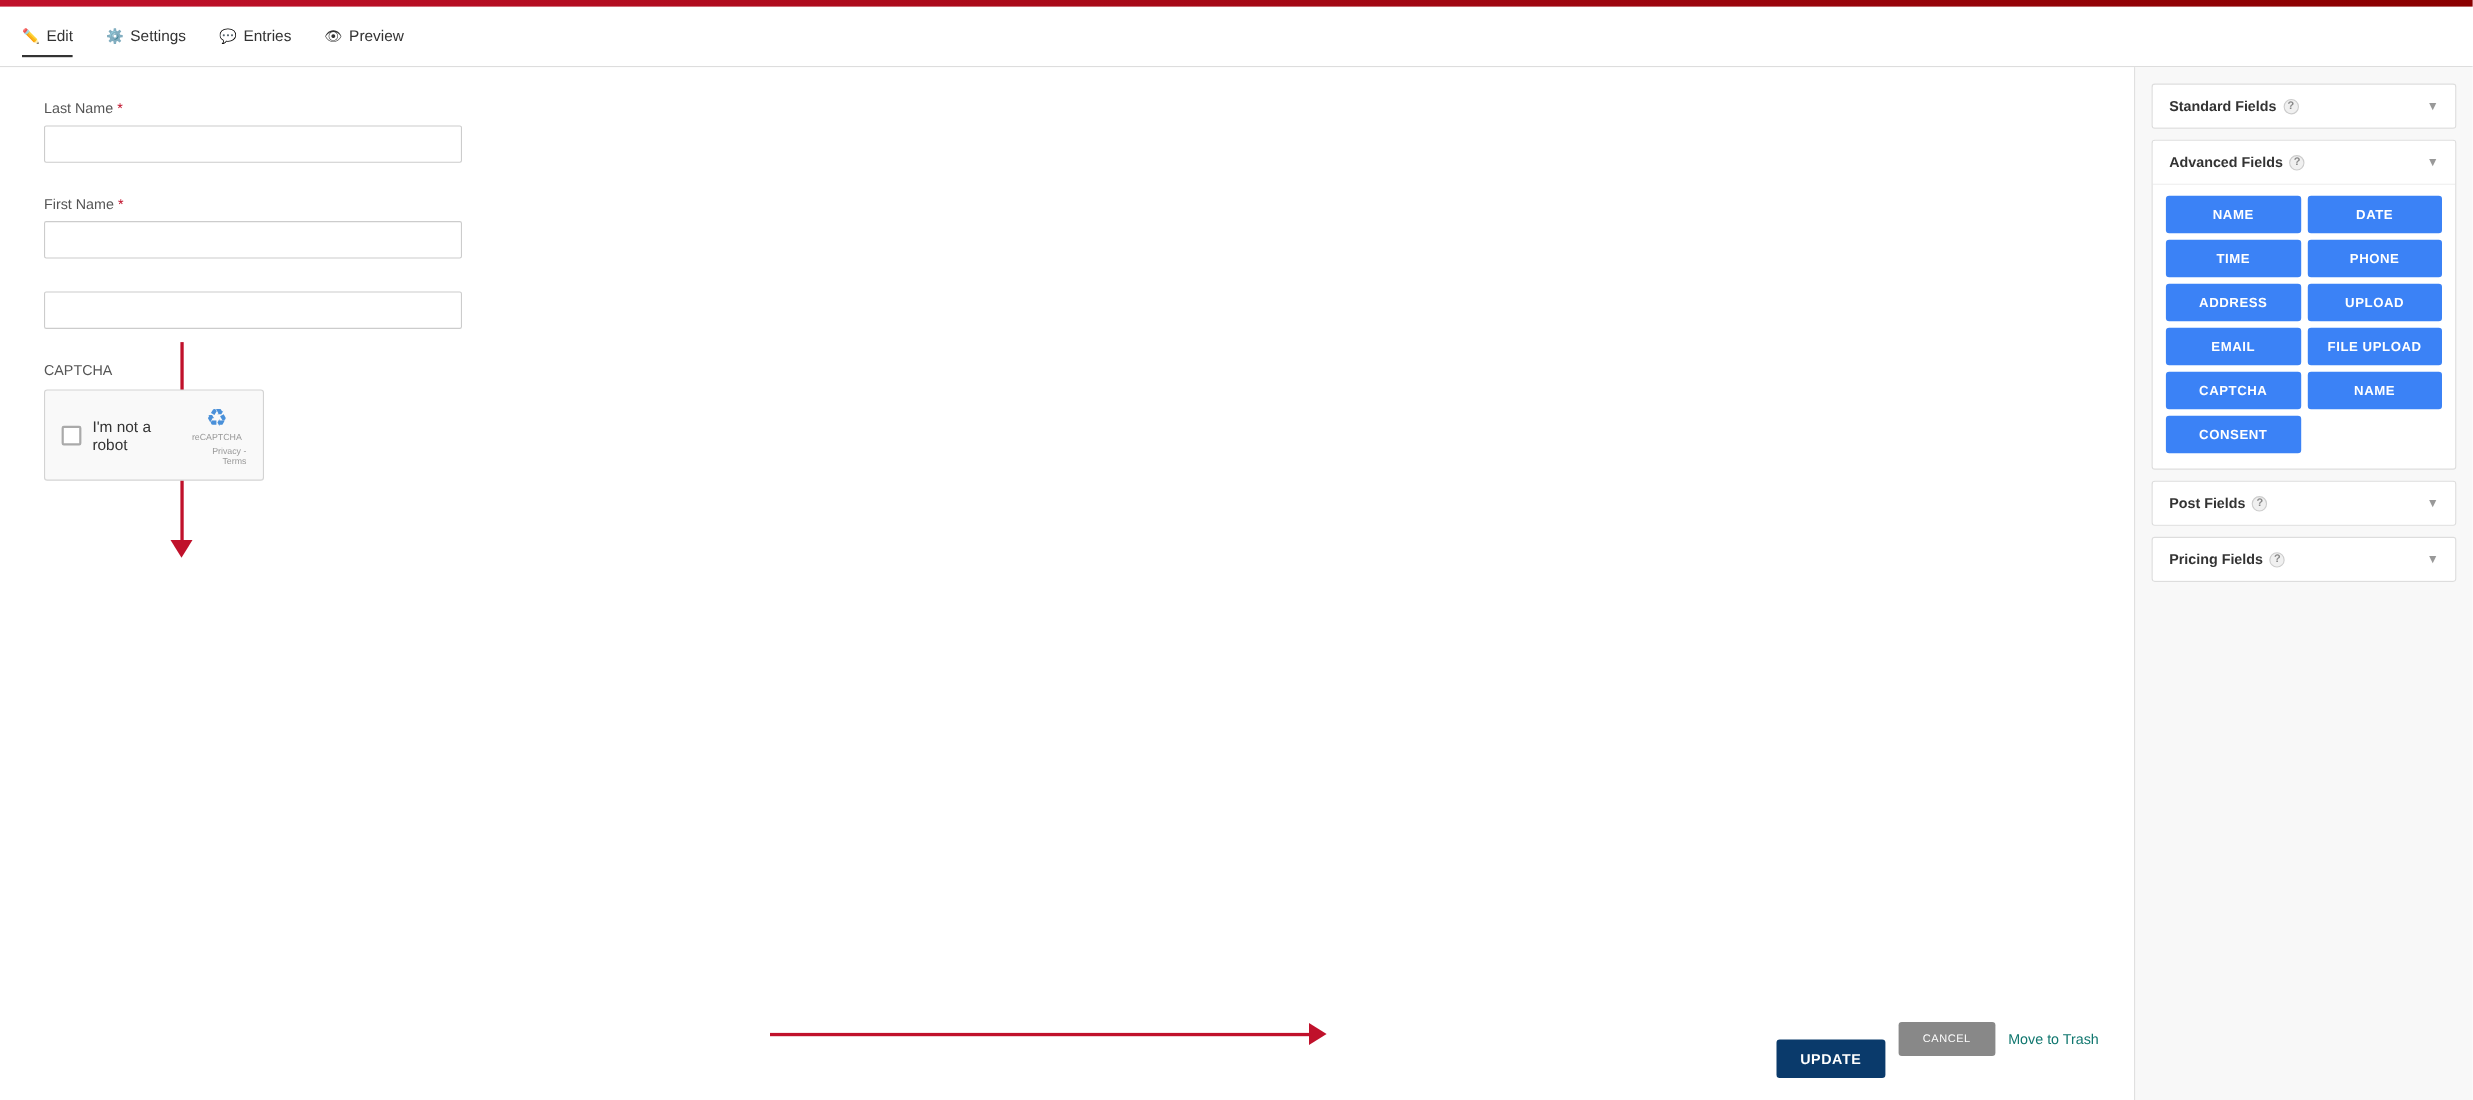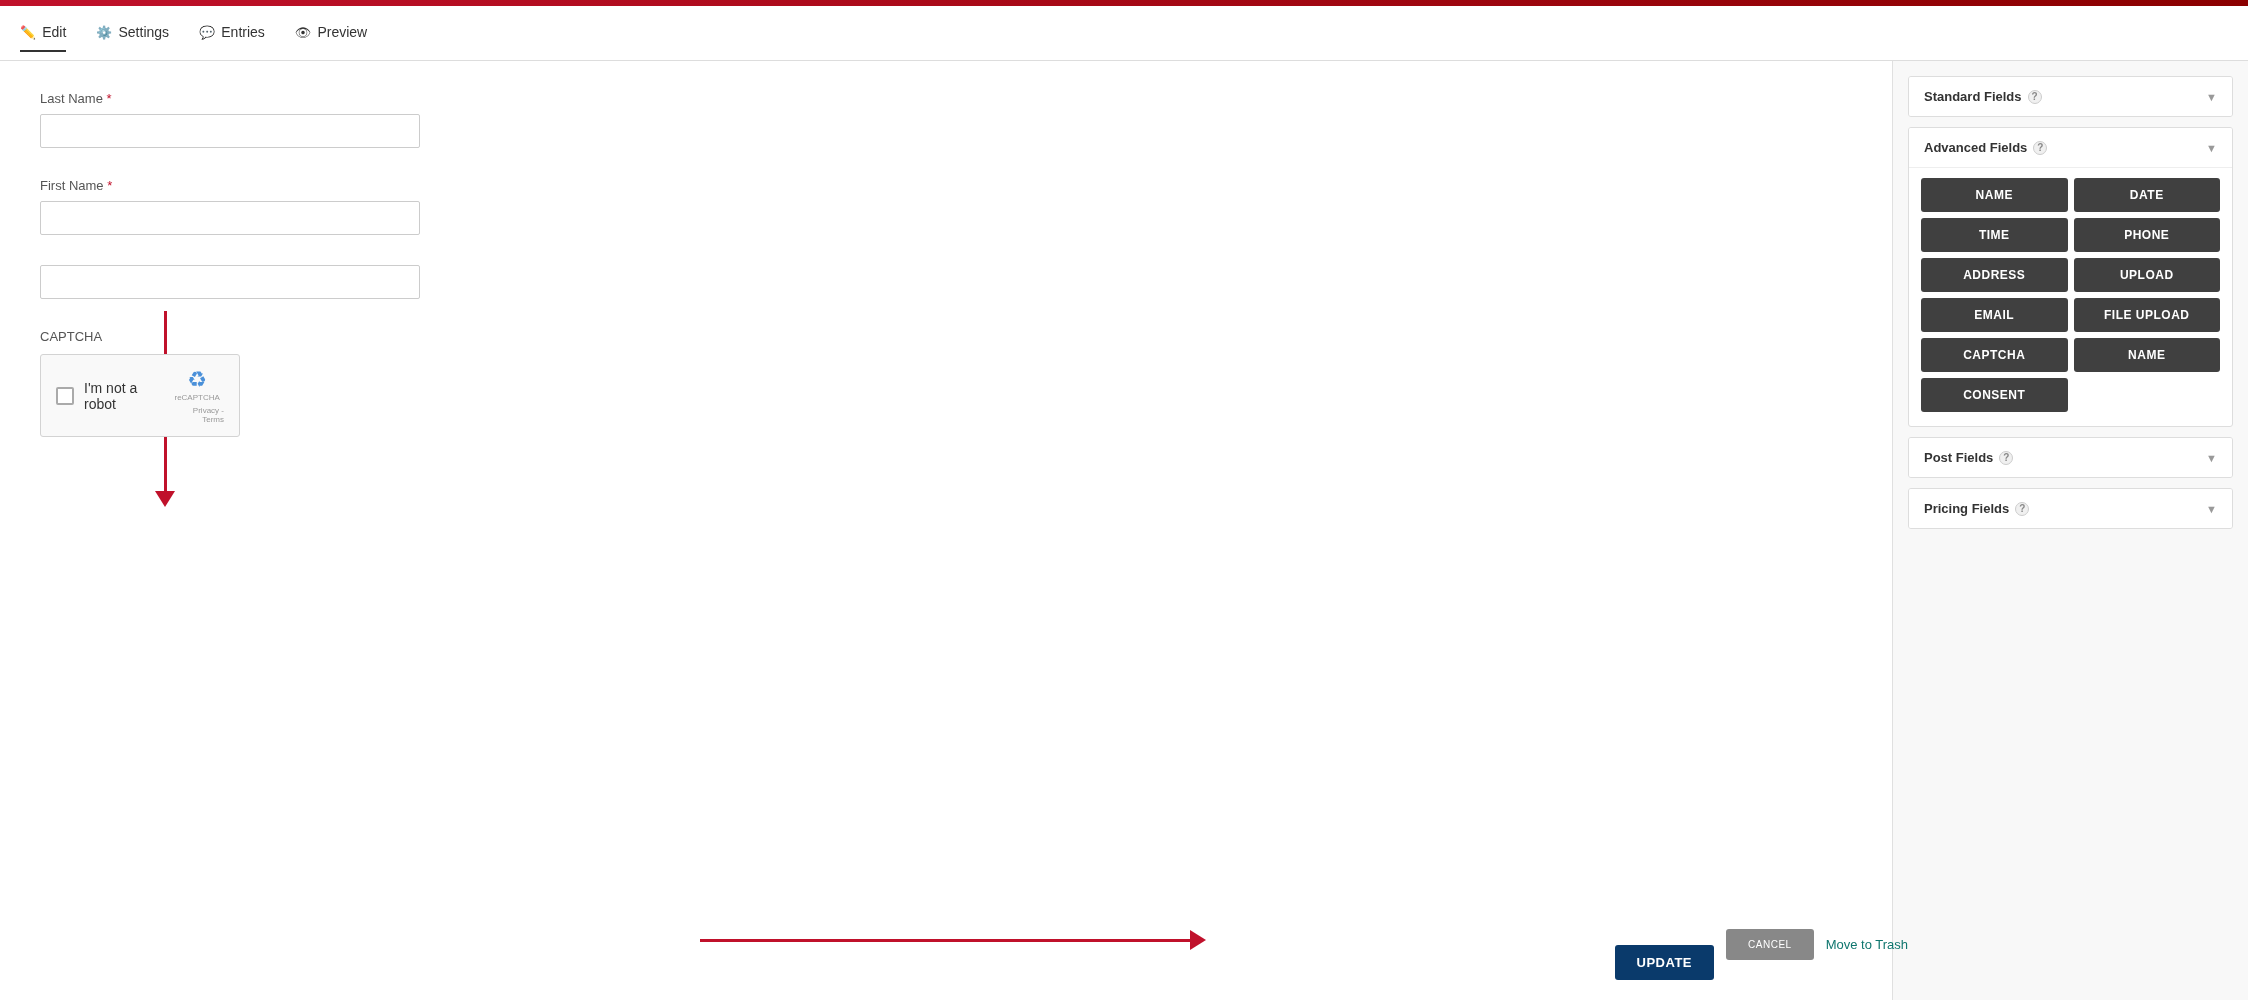--- a/index.html
+++ b/index.html
@@ -162,21 +162,21 @@
     }
     .arrow-right-head {
       width: 0;
       height: 0;
       border-top: 10px solid transparent;
       border-bottom: 10px solid transparent;
       border-left: 16px solid #c0112b;
     }
     
     .sidebar {
-      width: 356px;
+      width: 308px;
       padding: 15px;
       border-left: 1px solid #e0e0e0;
       background: #f8f8f8;
       flex-shrink: 0;
       position: absolute;
       right: 0;
       top: 0;
       bottom: 0;
     }
     .sidebar-section {
@@ -222,21 +222,21 @@
     .sidebar-section-body {
       padding: 10px 12px 14px;
       border-top: 1px solid #eee;
     }
     .field-buttons-grid {
       display: grid;
       grid-template-columns: 1fr 1fr;
       gap: 6px;
     }
     .field-btn {
-      background: #404040;
+      background: #3b82f6;
       color: #fff;
       border: none;
       border-radius: 3px;
       padding: 10px 5px;
       font-size: 12px;
       font-weight: 600;
       letter-spacing: 0.5px;
       cursor: pointer;
       text-align: center;
     }

